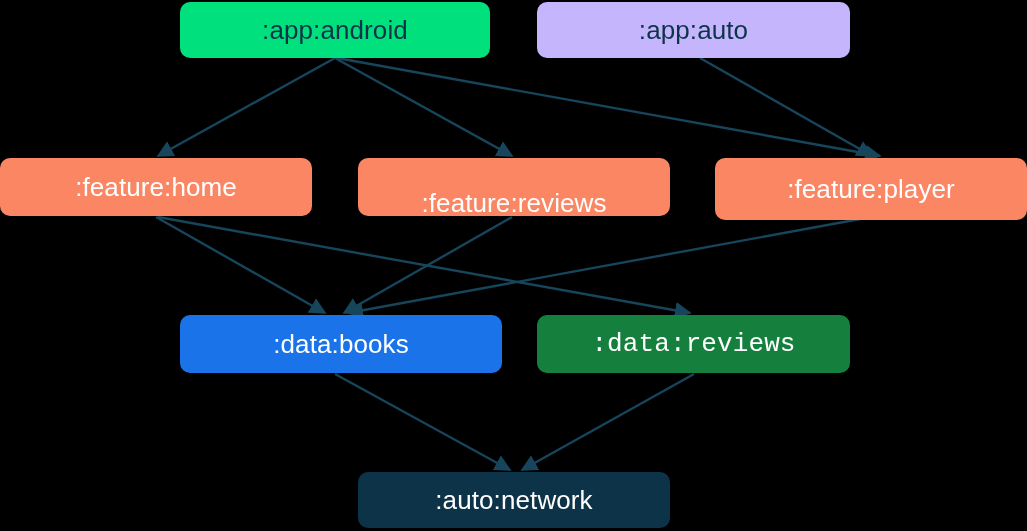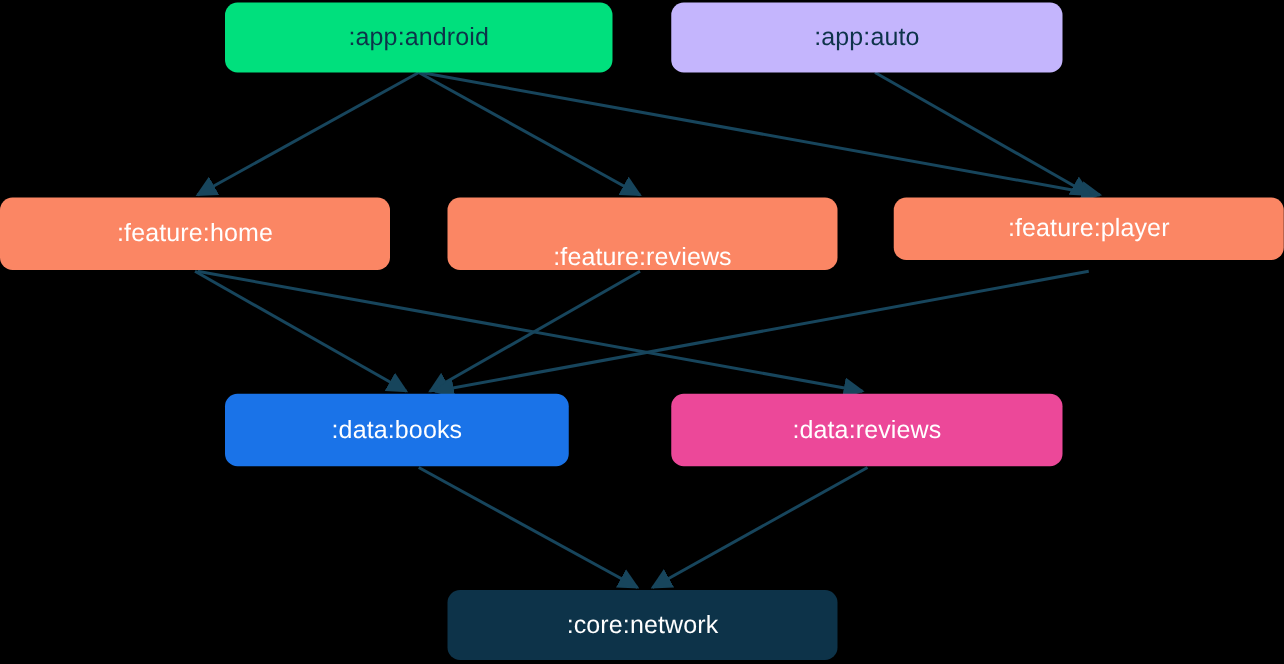--- a/index.html
+++ b/index.html
@@ -33,21 +33,21 @@
     box-sizing: border-box;
     display: flex;
     align-items: center;
     justify-content: center;
     border-radius: 10px;
     text-align: center;
     white-space: nowrap;
     letter-spacing: 0.1px;
   }
   .node-label {
-    font-size: 20px;
+    font-size: 26px;
     font-weight: 400;
     line-height: 1;
     display: block;
   }
 </style>
 </head>
 <body>
 
 <div id="graph-root">
   <svg id="edge-layer" viewBox="0 0 1027 531" width="1027" height="531" xmlns="http://www.w3.org/2000/svg">
@@ -73,26 +73,26 @@
       </div>
       <div class="graph-node" style="left: 537px; top: 2px; width: 313px; height: 56px; background: #c4b5fd;">
         <span class="node-label" style="color: rgb(13, 51, 73);">:app:auto</span>
       </div>
       <div class="graph-node" style="left: 0px; top: 158px; width: 312px; height: 58px; background: rgb(251, 134, 100); justify-content: center;">
         <span class="node-label" style="color: rgb(255, 255, 255);">:feature:home</span>
       </div>
       <div class="graph-node" style="left: 358px; top: 158px; width: 312px; height: 58px; background: rgb(251, 134, 100); align-items: flex-end;">
         <span class="node-label" style="color: rgb(255, 255, 255);">:feature:reviews</span>
       </div>
-      <div class="graph-node" style="left: 715px; top: 158px; width: 312px; height: 50px; background: rgb(251, 134, 100);">
+      <div class="graph-node" style="left: 715px; top: 158px; width: 312px; height: 62px; background: rgb(251, 134, 100);">
         <span class="node-label" style="color: rgb(255, 255, 255);">:feature:player</span>
       </div>
-      <div class="graph-node" style="left: 180px; top: 315px; width: 275px; height: 58px; background: rgb(26, 115, 232);">
+      <div class="graph-node" style="left: 180px; top: 315px; width: 322px; height: 58px; background: rgb(26, 115, 232);">
         <span class="node-label" style="color: rgb(255, 255, 255);">:data:books</span>
       </div>
-      <div class="graph-node" style="left: 537px; top: 315px; width: 313px; height: 58px; background: #ec4899;">
+      <div class="graph-node" style="left: 537px; top: 315px; width: 313px; height: 58px; background: #15803d; font-family: Liberation Mono, monospace;">
         <span class="node-label" style="color: rgb(255, 255, 255);">:data:reviews</span>
       </div>
       <div class="graph-node" style="left: 358px; top: 472px; width: 312px; height: 56px; background: rgb(13, 51, 73);">
-        <span class="node-label" style="color: rgb(255, 255, 255);">:core:network</span>
+        <span class="node-label" style="color: rgb(255, 255, 255);">:auto:network</span>
       </div>
     </div>
 </div>
 
 </body></html>

